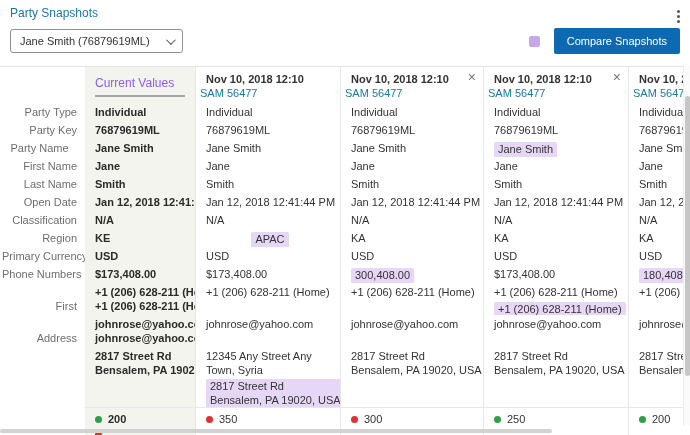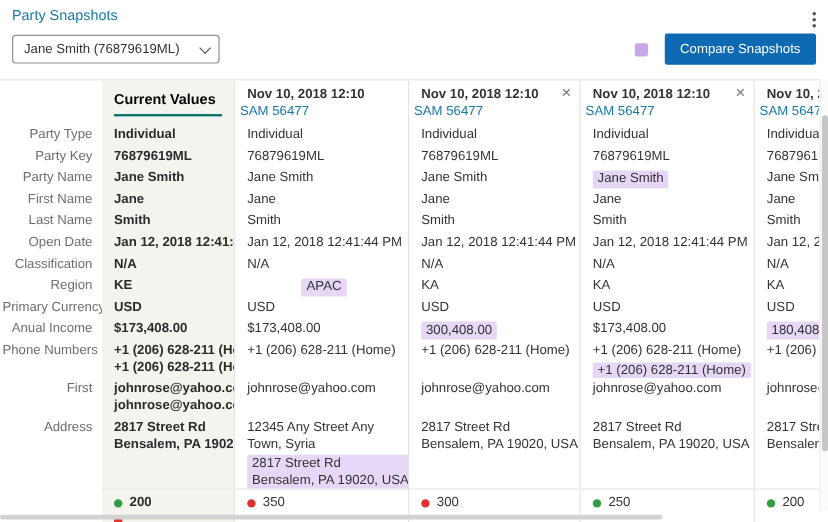--- a/index.html
+++ b/index.html
@@ -17,21 +17,21 @@
   .chevd { width:7px; height:7px; border-right:1.5px solid #555; border-bottom:1.5px solid #555; transform:rotate(45deg) translateY(-2px); }
   .tright { display:flex; align-items:center; gap:8px; }
   .swatch { width:11px; height:11px; border-radius:2px; background:#c7a7e6; }
   .legend { color:#555; }
   .compare { border:0; background:#0d6ab2; color:#fff; height:26px; padding:0 13px; border-radius:2px; font:11px "Liberation Sans", sans-serif; cursor:pointer; margin-left:6px; }
   .table { position:absolute; top:66px; left:0; width:683px; height:369px; display:flex; border-top:1px solid #e4e4e4; overflow:hidden; background:#fff; }
   .col { flex:none; overflow:hidden; }
   .col.snapshot { border-left:1px solid #e6e6e6; }
   .col.current { background:#f4f4ee; }
   .hdr { height:36px; position:relative; overflow:hidden; }
-  .curh { margin:9px 10px 0; padding-bottom:5px; border-bottom:2px solid #0f766e; color:#000000; font-weight:bold; font-size:12px; white-space:nowrap; overflow:hidden; }
+  .curh { margin:9px 10px 0; padding-bottom:5px; border-bottom:2px solid #a3a3a3; color:#8b5cf6; font-weight:normal; font-size:12px; white-space:nowrap; overflow:hidden; }
   .sdate { padding:6px 4px 0 10px; font-weight:bold; white-space:nowrap; color:#333; }
   .slink { padding:2px 4px 0 4px; color:#1779a5; cursor:pointer; white-space:nowrap; }
   .x { position:absolute; top:3px; right:7px; color:#777; font-size:14px; line-height:14px; cursor:pointer; }
   .cell { padding:3px 6px 0 10px; overflow:hidden; }
   .lblcell { text-align:right; color:#6e6e6e; padding:3px 8px 0 2px; white-space:nowrap; }
   .cell .ln { line-height:13.5px; white-space:nowrap; }
   .blk + .blk { margin-top:2px; }
   .hl { background:#e6d7f6; display:inline-block; border-radius:2px; padding:1px 4px; }
   .current .cell .ln { font-weight:bold; color:#2b2b2b; }
   .cell.score { border-top:1px solid #e8e8e8; padding-top:5px; }
@@ -65,28 +65,27 @@
     <span class="swatch" style="background: rgb(199, 167, 230);"></span>
     <button class="compare" style="background: rgb(13, 106, 178);">Compare Snapshots</button>
   </div>
 </div>
 
 <div class="table" id="grid">
     <div class="col labels" style="width: 85px;">
       <div class="hdr" style="height: 36px;"></div>
       <div class="cell lblcell" style="height: 18px;"><span>Party Type</span></div>
       <div class="cell lblcell" style="height: 18px;"><span>Party Key</span></div>
-      <div class="cell lblcell" style="height: 18px;"><span>Party Name</span></div>
+      <div class="cell lblcell" style="height: 18px; text-align: center;"><span>Party Name</span></div>
       <div class="cell lblcell" style="height: 18px;"><span>First Name</span></div>
       <div class="cell lblcell" style="height: 18px;"><span>Last Name</span></div>
       <div class="cell lblcell" style="height: 18px;"><span>Open Date</span></div>
       <div class="cell lblcell" style="height: 18px;"><span>Classification</span></div>
       <div class="cell lblcell" style="height: 18px;"><span>Region</span></div>
       <div class="cell lblcell" style="height: 18px;"><span>Primary Currency</span></div>
-      <div class="cell lblcell" style="height: 18px;"><span>Anual Income</span></div>
       <div class="cell lblcell" style="height: 32px;"><span>Phone Numbers</span></div>
       <div class="cell lblcell" style="height: 32px;"><span>First</span></div>
       <div class="cell lblcell" style="height: 60px;"><span>Address</span></div>
     </div>
     <div class="col current" style="width: 110px; background: rgb(244, 244, 238);">
       <div class="hdr" style="height: 36px;">
         <div class="curh">Current Values</div>
       </div>
       <div class="cell" style="height: 18px;">
         <div class="blk">

